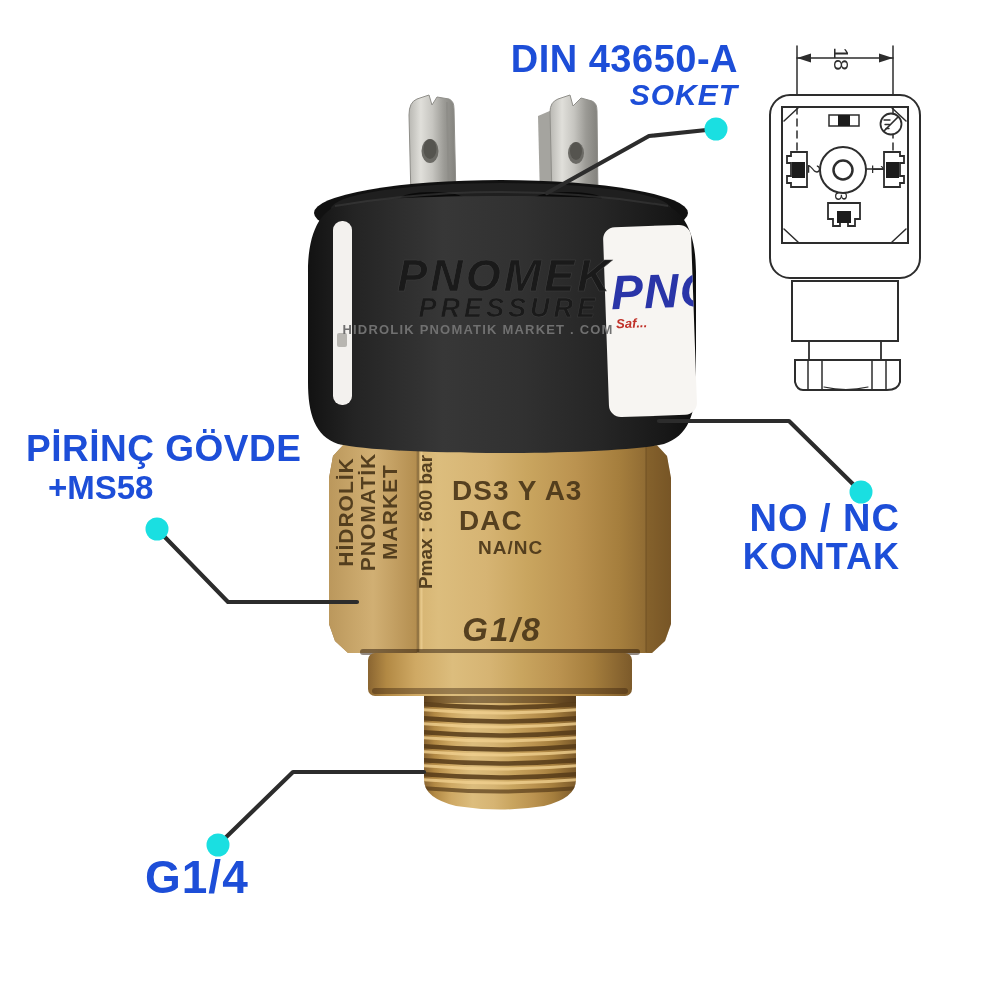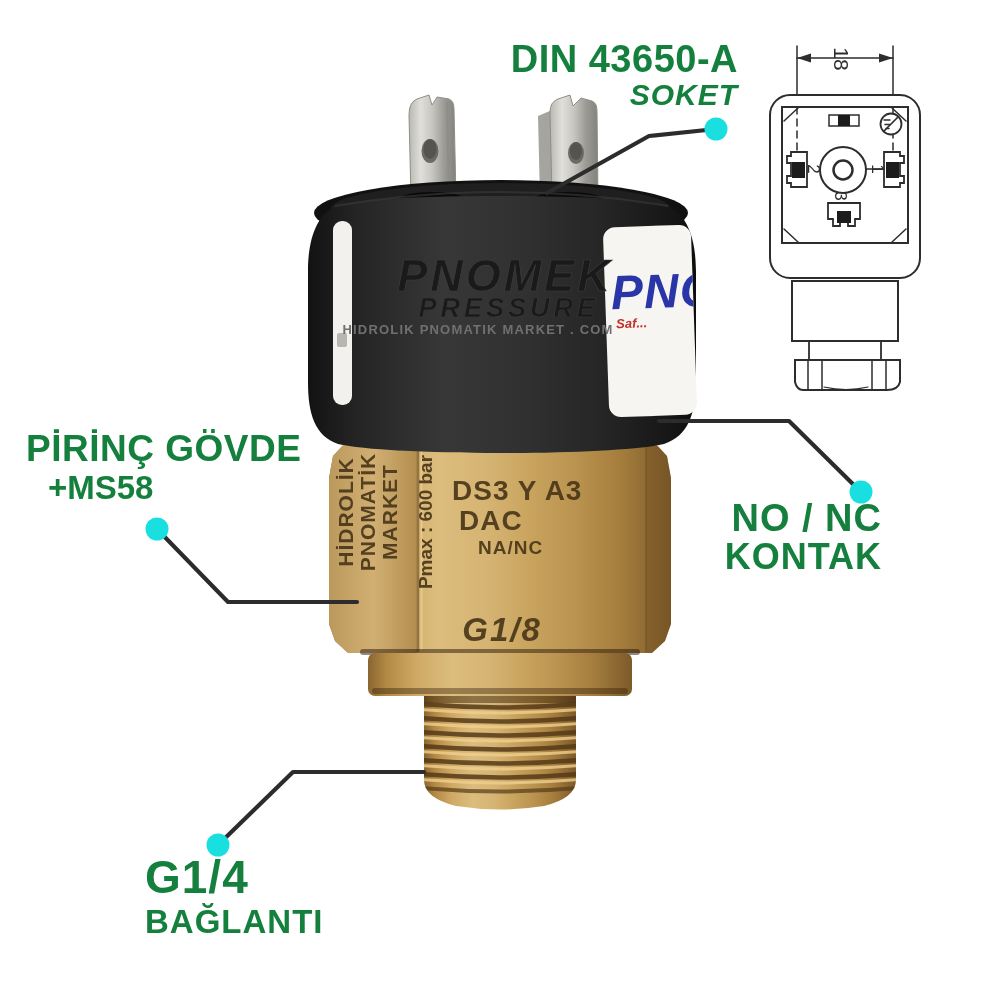--- a/index.html
+++ b/index.html
@@ -6,21 +6,21 @@
   .stage{
     position:relative;
     width:1000px;height:1000px;
     background:#ffffff;
     overflow:hidden;
     font-family:"Liberation Sans", sans-serif;
   }
   .scene-svg{position:absolute;left:0;top:0;width:1000px;height:1000px;}
   .callout-label{
     position:absolute;
-    color:#15803d;
+    color:#1d4ed8;
     font-weight:bold;
     line-height:1.03;
     white-space:nowrap;
   }
   .t-right{text-align:right;}
   .t-left{text-align:left;}
   .lbl-din .title{font-size:38px;letter-spacing:.5px;}
   .lbl-din .subtitle{font-size:30px;letter-spacing:1px;margin-top:1px;font-style:italic;}
   .lbl-pirinc .title{font-size:37px;letter-spacing:.5px;}
   .lbl-pirinc .subtitle{font-size:33px;padding-left:22px;margin-top:3px;}
@@ -245,23 +245,22 @@
   <div class="callout-label lbl-din t-right" style="top:40px;right:262px;">
     <div class="title">DIN 43650-A</div>
     <div class="subtitle">SOKET</div>
   </div>
 
   <div class="callout-label lbl-pirinc t-left" style="top:430px;left:26px;">
     <div class="title">PİRİNÇ GÖVDE</div>
     <div class="subtitle">+MS58</div>
   </div>
 
-  <div class="callout-label lbl-nonc t-right" style="top:499px;right:118px;">
+  <div class="callout-label lbl-nonc t-right" style="top:499px;right:100px;">
     <div class="title">NO / NC</div>
     <div class="subtitle">KONTAK</div>
   </div>
 
   <div class="callout-label lbl-g14 t-left" style="top:854px;left:145px;">
     <div class="title">G1/4</div>
-    <div class="subtitle">BAĞLANTI</div>
   </div>
 
 </div>
 
 </body></html>

